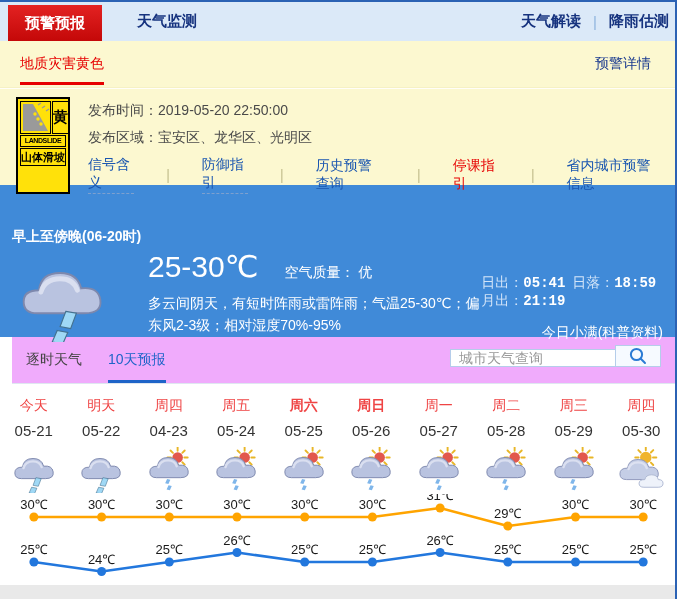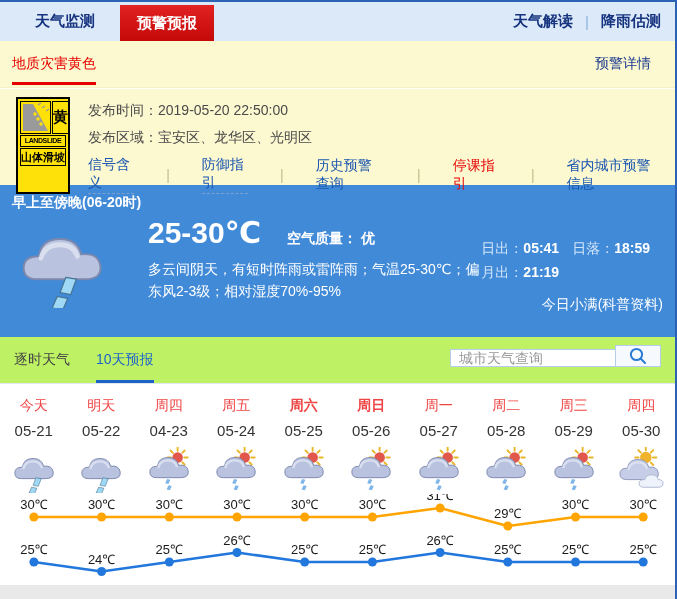--- a/index.html
+++ b/index.html
@@ -7,63 +7,63 @@
     position:relative;width:675px;height:597px;overflow:hidden;
     border-top:2px solid #2b62b4;border-right:2px solid #2b62b4;
     font-family:"Liberation Sans","DejaVu Sans",sans-serif;
     -webkit-font-smoothing:antialiased;
   }
   
   .topnav{height:39px;background:#dbe9f8;display:flex;align-items:stretch;}
   .topnav .tab{display:flex;align-items:center;padding:0 17px;font-size:15px;font-weight:bold;cursor:pointer;}
   .tab-red{margin-left:8px;margin-top:3px;background:linear-gradient(#e32222,#c40808);color:#fff;}
   .tab-plain{color:#16337f;margin-left:18px;}
-  .nav-links{margin-left:auto;display:flex;align-items:center;padding-right:14px;font-size:15px;font-weight:bold;color:#16337f;}
+  .nav-links{margin-left:auto;display:flex;align-items:center;padding-right:6px;font-size:15px;font-weight:bold;color:#16337f;}
   .nav-links a{color:#16337f;text-decoration:none;cursor:pointer;}
   .nav-links .sep{color:#8fb4de;margin:0 12px;font-weight:normal;}
   
   .alert-section{height:144px;background:#fcf8d0;}
   .alert-tabrow{height:46px;display:flex;align-items:center;border-bottom:1px solid #f6f1c4;box-shadow:0 1px 0 rgba(255,255,255,.85);}
-  .alert-tab{position:relative;margin-left:12px;font-size:14px;color:#e60000;height:100%;display:flex;align-items:center;cursor:pointer;}
+  .alert-tab{position:relative;margin-left:20px;font-size:14px;color:#e60000;height:100%;display:flex;align-items:center;cursor:pointer;}
   .alert-tab::after{content:"";position:absolute;left:0;right:0;bottom:2px;height:3px;background:#e60000;}
   .alert-details{margin-left:auto;margin-right:24px;font-size:14px;color:#1a3a8f;text-decoration:none;cursor:pointer;}
   .alert-body{display:flex;padding:9px 16px 0 16px;}
   .badge{width:54px;border:2px solid #000;background:#ffe10a;padding:2px;box-sizing:border-box;flex:none;}
   .badge-top{display:flex;}
   .badge-picto{width:31px;height:33px;border:1px solid #000;box-sizing:border-box;background:#ffe10a;}
   .badge-level{flex:1;margin-left:1px;border:1px solid #000;box-sizing:border-box;display:flex;align-items:center;justify-content:center;font-size:15px;font-weight:bold;color:#000;}
   .badge-en{margin-top:1px;border:1px solid #000;box-sizing:border-box;text-align:center;font-size:7px;font-weight:bold;letter-spacing:-0.4px;line-height:10px;color:#000;}
   .badge-cn{margin-top:1px;border:1px solid #000;box-sizing:border-box;text-align:center;font-size:11px;font-weight:bold;line-height:16px;color:#000;}
   .alert-info{margin-left:18px;font-size:14px;color:#4a4a4a;}
   .info-line{line-height:27px;}
   .alert-links{margin-top:5px;display:flex;align-items:center;font-size:14px;gap:19px;}
   .alert-links .al-sep{color:#c2bd8e;margin:0 13px;}
   .alert-links a{text-decoration:none;cursor:pointer;}
   .alert-links a.blue{color:#1a56b0;}
   .alert-links a.red{color:#e60000;}
   .alert-links a.dashed{border-bottom:1px dashed #7da0cf;padding-bottom:1px;}
   
   .current-section{height:152px;background:#408ad8;color:#fff;padding:0 12px;box-sizing:border-box;}
   .cur-row1{display:flex;align-items:center;padding-top:9px;font-size:14px;}
-  .cur-period{font-weight:bold;}
+  .cur-period{font-weight:bold;margin-top:34px;}
   .cur-update{margin-left:auto;padding-right:4px;}
   .cur-row2{display:flex;margin-top:4px;}
   .cur-icon{width:92px;height:92px;margin-left:4px;flex:none;}
   .cur-mid{margin-left:40px;width:345px;}
-  .cur-templine{display:flex;align-items:baseline;font-weight:bold;}
+  .cur-templine{display:flex;align-items:baseline;}
   .cur-temp{font-size:30px;line-height:34px;}
   .cur-air{font-size:14px;margin-left:26px;}
   .cur-desc{margin-top:8px;font-size:14px;line-height:22px;}
   .cur-right{margin-left:auto;width:188px;padding-top:24px;}
-  .sunmoon{display:grid;grid-template-columns:1fr 1fr;row-gap:6px;font-size:14px;white-space:nowrap;}
+  .sunmoon{display:grid;grid-template-columns:1fr 1fr;font-size:14px;white-space:nowrap;font-family:Liberation Mono, monospace;}
   .sunmoon .lbl{color:#d2e4f8;}
   .sunmoon .val{color:#fff;font-weight:bold;}
   .solar-term{text-align:right;margin-top:14px;font-size:14px;color:#fff;cursor:pointer;}
   
-  .tabsrow{height:47px;display:flex;align-items:center;padding:0 14px;background:#bef264;border-bottom:1px solid #dfe7f0;box-sizing:border-box;}
+  .tabsrow{height:47px;display:flex;align-items:center;padding:0 14px;background:#f0abfc;border-bottom:1px solid #dfe7f0;box-sizing:border-box;margin-left:12px;}
   .ftab{font-size:14px;cursor:pointer;height:100%;display:flex;align-items:center;}
   .ftab-plain{color:#444;}
   .ftab-active{color:#1e64c8;margin-left:26px;position:relative;}
   .ftab-active::after{content:"";position:absolute;left:0;right:0;bottom:0;height:3px;background:#1e64c8;}
   .searchbox{margin-left:auto;display:flex;align-items:flex-end;height:14px;}
   .searchbox input{width:148px;border:1px solid #b5cdea;border-right:none;padding:0 8px;font-size:14px;color:#333;outline:none;font-family:inherit;}
   .searchbox input::placeholder{color:#999;}
   .search-btn{width:44px;border:1px solid #b5cdea;background:#f6faff;display:flex;align-items:center;justify-content:center;cursor:pointer;}
   
   .forecast{background:#fff;}
@@ -75,22 +75,22 @@
   #forecast-icons div{height:48px;display:flex;align-items:center;justify-content:center;}
   #temp-chart{display:block;}
   .bottombar{position:absolute;left:0;right:0;bottom:0;height:14px;background:#e9e9e9;}
 </style>
 </head>
 <body>
 
 <div class="page">
 
   <div class="topnav">
+    <div class="tab tab-red">预警预报</div>
     <div class="tab tab-plain">天气监测</div>
-    <div class="tab tab-red">预警预报</div>
     <div class="nav-links">
       <a>天气解读</a>
       <span class="sep">|</span>
       <a>降雨估测</a>
     </div>
   </div>
 
   <div class="alert-section">
     <div class="alert-tabrow">
       <div class="alert-tab">地质灾害黄色</div>

